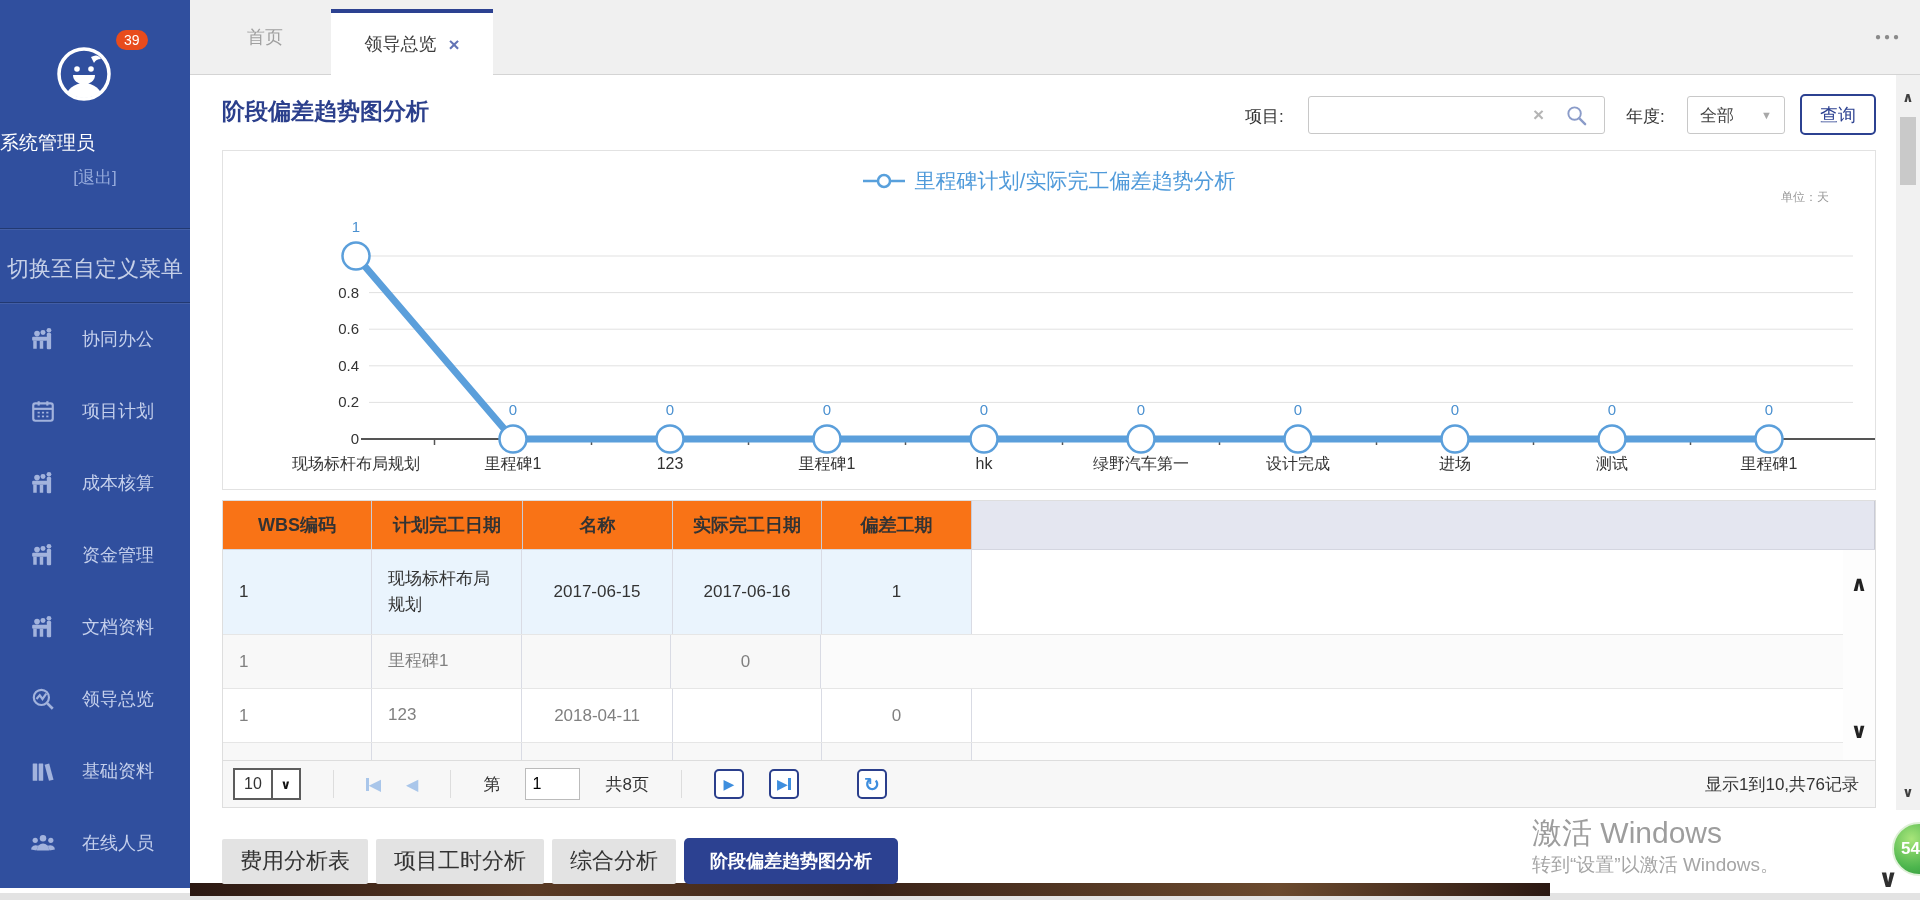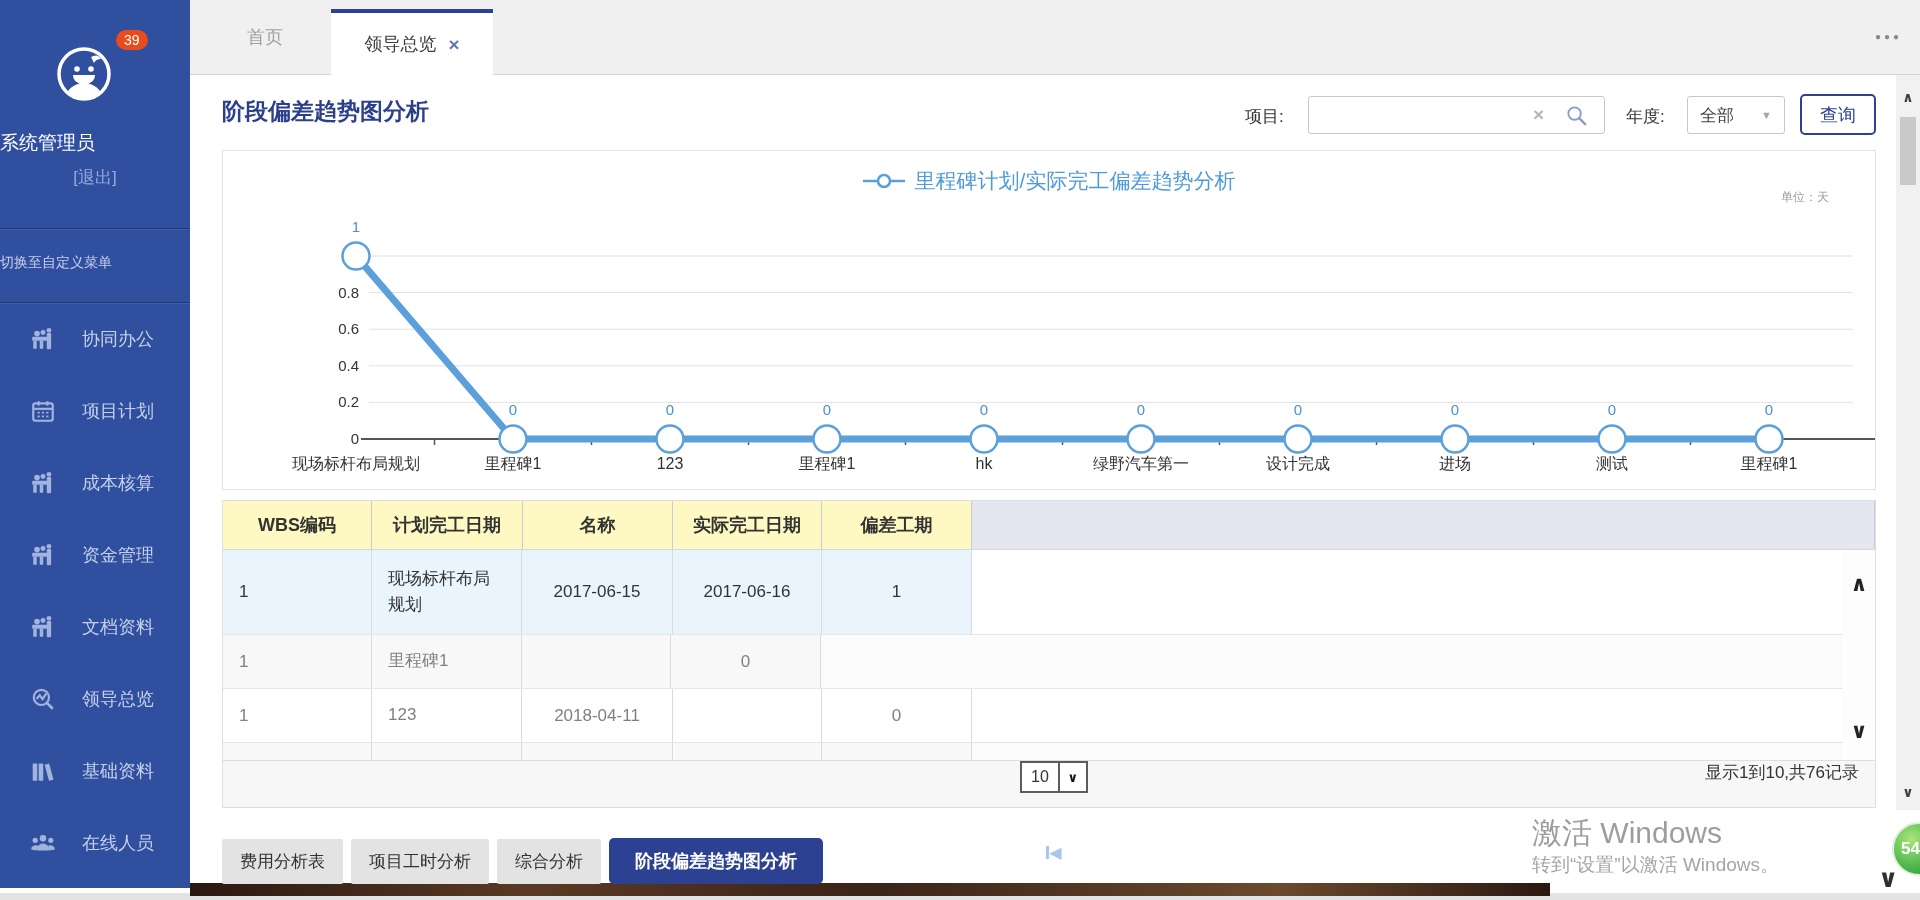--- a/index.html
+++ b/index.html
@@ -8,21 +8,21 @@
 
   
   .sidebar{position:absolute;left:0;top:0;width:190px;height:888px;background:#304f9e;z-index:5;}
   .avatar-wrap{position:absolute;left:56px;top:46px;width:56px;height:56px;}
   .badge{position:absolute;left:60px;top:-16px;background:#e84b1c;color:#ffffff;font-size:14px;
          border-radius:12px;padding:2px 8px;line-height:16px;}
   .username{position:absolute;top:130px;width:100%;color:#fff;font-size:19px;}
   .logout{position:absolute;top:166px;width:100%;text-align:center;color:#96abdc;font-size:17px;cursor:pointer;}
   .sdiv{position:absolute;left:0;width:100%;height:1px;background:rgba(0,0,0,.28);
         box-shadow:0 1px 0 rgba(255,255,255,.09);}
-  .switch{position:absolute;top:254px;width:100%;font-size:14px;color:#c6d0e8;cursor:pointer;}
+  .switch{position:absolute;top:254px;width:100%;text-align:center;font-size:22px;color:#c6d0e8;cursor:pointer;}
   #side-menu{position:absolute;top:303px;left:0;width:100%;}
   .menu-item{height:72px;display:flex;align-items:center;padding-left:30px;gap:26px;
              font-size:18px;color:#c5d0ec;cursor:pointer;}
   .mi-icon{width:26px;height:26px;color:#b7c5e8;opacity:.85;display:flex;}
   .mi-icon svg{width:26px;height:26px;}
 
   
   .tabbar{position:absolute;left:190px;top:0;width:1730px;height:74px;background:#f0f0f0;
           border-bottom:1px solid #d4d4d4;box-sizing:content-box;z-index:4;}
   .tab-home{position:absolute;left:10px;top:0;width:130px;height:74px;line-height:74px;text-align:center;
@@ -59,55 +59,55 @@
   #chart-svg{position:absolute;left:0;top:0;}
 
   
   .table-panel{position:absolute;left:222px;top:500px;width:1654px;height:308px;border:1px solid #dedede;
                box-sizing:border-box;background:#fff;}
   .tbody-clip{position:absolute;left:0;top:0;width:1652px;height:260px;overflow:hidden;}
   .tr{display:flex;border-bottom:1px solid #e6e6e6;}
   .td{box-sizing:border-box;border-right:1px solid #d9dbe4;display:flex;align-items:center;font-size:17px;color:#808080;}
   .td.filler{flex:1;border-right:none;background:#fff;}
   .th-row{background:#e4e6f0;height:48px;border-bottom:1px solid #d4d6e0;}
-  .th-row .td{justify-content:center;font-weight:bold;color:#333;font-size:18px;background:#fef9c3;border-right:1px solid #c9cbd6;}
+  .th-row .td{justify-content:center;font-weight:bold;color:#333;font-size:18px;background:#f97316;border-right:1px solid #c9cbd6;}
   .th-row .td.filler{background:#e4e6f0;}
   .c0,.c1{padding-left:16px;}
   .c1{padding:10px 26px 10px 16px;line-height:1.55;}
   .c2,.c3,.c4{justify-content:center;}
   .row0{min-height:84px;}
   .row0 .td{background:#eaf4fd;color:#333;}
   .row0 .td.filler{background:#fff;}
   .row1 .td,.row3 .td{background:#f8f8f8;}
   .row1 .td.filler,.row3 .td.filler{background:#fbfbfb;}
   .row1,.row2,.row3{min-height:53px;}
   .tscroll{position:absolute;left:1620px;top:49px;width:32px;height:211px;background:#fdfdfd;}
   .ts-up,.ts-down{position:absolute;width:100%;text-align:center;color:#222;font-weight:bold;font-size:21px;cursor:pointer;}
   .ts-up{top:22px;}  .ts-down{bottom:18px;}
 
   
   .pager{position:absolute;left:0;bottom:0;width:1652px;height:47px;background:#f7f7f7;border-top:1px solid #ddd;
-         display:flex;align-items:center;padding-left:10px;box-sizing:border-box;gap:25px;font-size:17px;color:#333;flex-direction:column;}
+         display:flex;align-items:center;padding-left:10px;box-sizing:border-box;gap:25px;font-size:17px;color:#333;}
   .pagesize{display:flex;border:2px solid #5c5c5c;background:#fff;height:28px;align-items:center;cursor:pointer;}
   .pagesize .num{padding:0 9px;font-size:16px;}
   .pagesize .dd{width:26px;height:28px;border-left:2px solid #5c5c5c;display:flex;align-items:center;
                 justify-content:center;font-weight:bold;font-size:13px;color:#111;background:#fff;}
   .psep{width:1px;height:28px;background:#ddd;margin:0 7px;}
   .nav-dis{color:#a9c6ea;font-size:16px;display:inline-flex;align-items:center;cursor:default;}
   .vbar{width:3px;height:13px;background:currentColor;display:inline-block;}
   .page-input{width:45px;height:28px;border:1px solid #bbb;font-size:16px;padding-left:6px;box-sizing:content-box;}
   .boxbtn{width:30px;height:30px;border:2px solid #2b3f8c;border-radius:5px;background:#fff;color:#3e8ede;
           display:flex;align-items:center;justify-content:center;font-size:14px;cursor:pointer;box-sizing:border-box;}
   .boxbtn .vbar{height:12px;}
   .refresh{font-size:19px;font-weight:bold;}
   .pager-summary{position:absolute;right:16px;font-size:17px;color:#333;}
 
   
   #bottom-tabs{position:absolute;left:222px;top:838px;display:flex;gap:8px;align-items:center;z-index:6;}
-  .btab{height:45px;padding:0 18px;background:#e3e3e3;color:#333;font-size:17px;display:flex;
+  .btab{height:45px;padding:0 18px;background:#e3e3e3;color:#333;font-size:22px;display:flex;
         align-items:center;border-radius:2px;cursor:pointer;white-space:nowrap;}
   .btab.active{background:#2c4191;color:#fff;font-weight:bold;font-size:18px;border-radius:5px;padding:0 26px;height:46px;}
 
   
   .strip-light{position:absolute;left:0;top:893px;width:1920px;height:7px;background:#e3e3e3;z-index:1;}
   .strip-brown{position:absolute;left:190px;top:883px;width:1360px;height:13px;z-index:2;
                background:linear-gradient(90deg,#2b1812,#5a3a24 25%,#3a2318 50%,#6b4a2e 80%,#2b1812);}
   .watermark1{position:absolute;left:1532px;top:813px;font-size:30px;color:#9d9d9d;z-index:7;}
   .watermark2{position:absolute;left:1532px;top:852px;font-size:19px;color:#a5a5a5;z-index:7;}
   .green-badge{position:absolute;left:1892px;top:822px;width:54px;height:54px;border-radius:50%;

